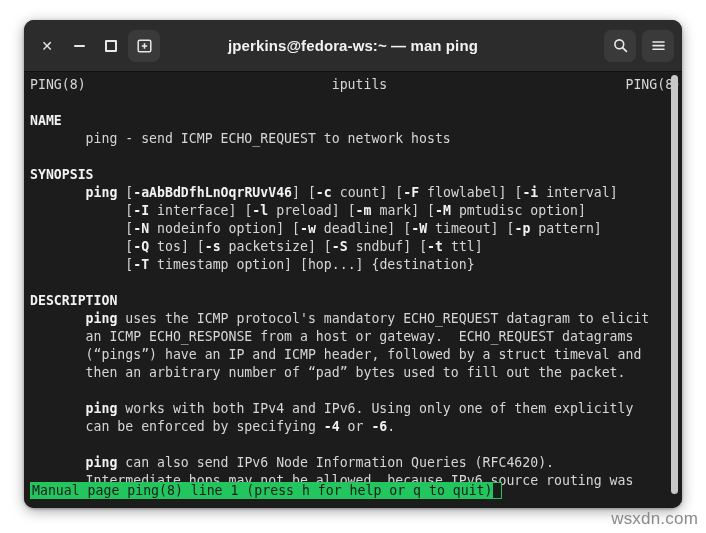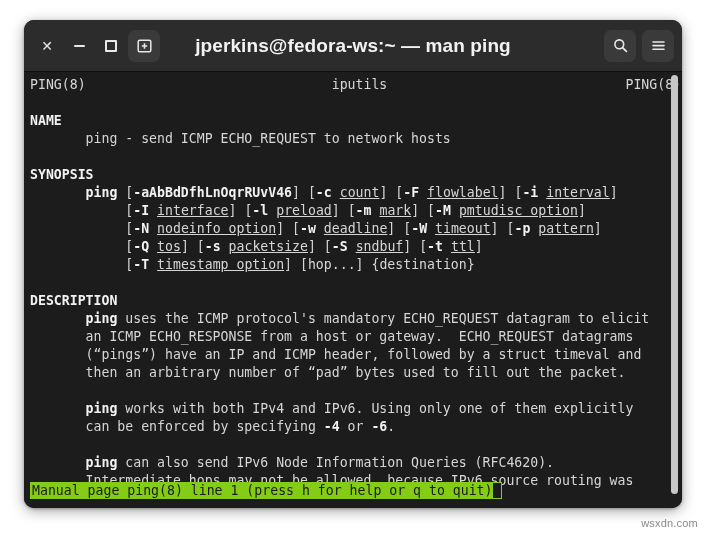--- a/index.html
+++ b/index.html
@@ -101,21 +101,21 @@
   #window-title {
     position: absolute;
     left: 0;
     right: 0;
     top: 0;
     bottom: 0;
     display: flex;
     align-items: center;
     justify-content: center;
     color: #f2f2f2;
-    font-size: 19px;
+    font-size: 15px;
     font-weight: bold;
     letter-spacing: 0.1px;
     pointer-events: none;
     font-family: "Liberation Sans", sans-serif;
   }
 
   
   #terminal-body {
     flex: 1 1 auto;
     position: relative;
@@ -136,29 +136,29 @@
     white-space: pre;
     letter-spacing: 0px;
   }
   .ln {
     height: 18px;
     padding-left: 6px;
     box-sizing: border-box;
     white-space: pre;
   }
   .b { font-weight: bold; color: #f2f2f2; text-align: right; }
-  .u { text-decoration: underline; }
+  .u { }
 
   
   #status-line {
     position: absolute;
     left: 6px;
     bottom: 9px;
     height: 17px;
-    background: #84cc16;
+    background: #22c55e;
     color: #1c1c1c;
     font-family: "DejaVu Sans Mono", "Liberation Mono", monospace;
     font-size: 13.2px;
     line-height: 17px;
     white-space: pre;
     padding: 0 1px 0 2px;
     display: flex;
     align-items: center;
   }
   #status-cursor {
@@ -188,21 +188,21 @@
     border-radius: 4px;
     background: #c8c8c8;
   }
 
   
   #watermark {
     position: absolute;
     right: 8px;
     bottom: 4px;
     color: #8a8a8a;
-    font-size: 11px;
+    font-size: 17px;
     font-family: "Liberation Sans", sans-serif;
     letter-spacing: 0.2px;
   }
 </style>
 </head>
 <body>
 
 <div id="terminal-window">
 
   <div id="title-bar">

